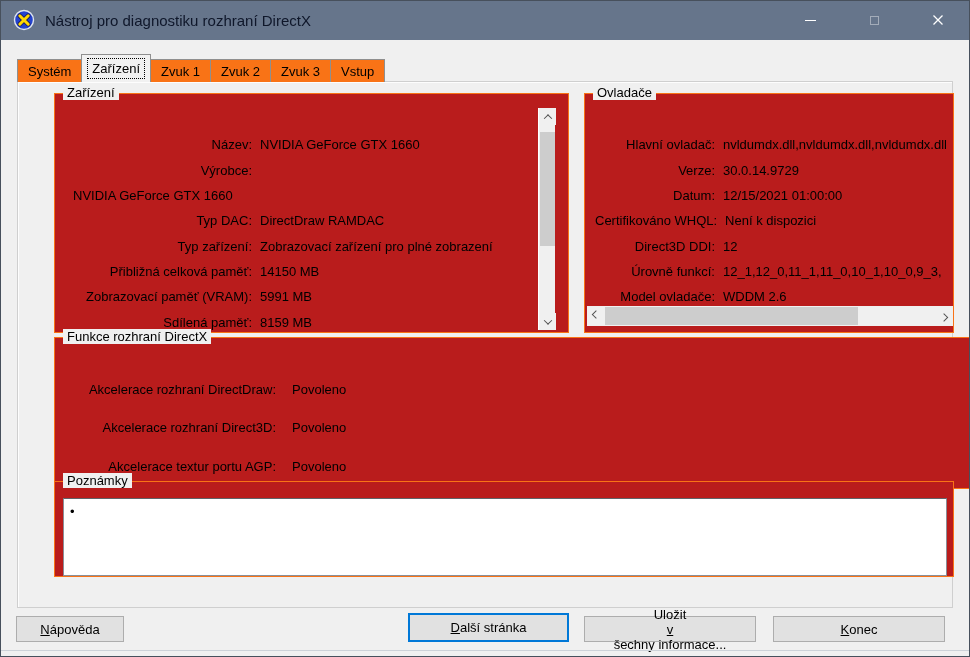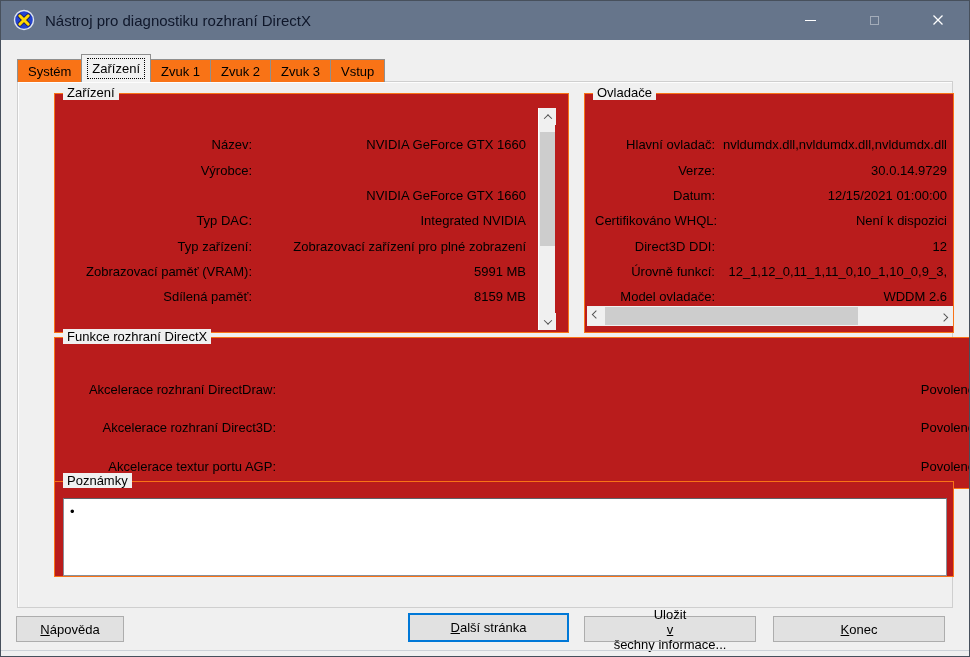--- a/index.html
+++ b/index.html
@@ -43,21 +43,21 @@
   .group.notes    { left:35px;  top:481px; width:900px; height:96px; }
 
   .rows { position:absolute; left:10px; top:38px; right:42px; overflow:hidden; }
   .group.drivers .rows { right:6px; }
   .group.features .rows { top:32px; right:10px; }
   .info-row { display:flex; align-items:center; height:25.35px; overflow:hidden; }
   .group.features .info-row { height:38.5px; }
   .lbl { flex:0 0 187px; text-align:right; white-space:nowrap; }
   .group.drivers .lbl { flex-basis:120px; }
   .group.features .lbl { flex-basis:211px; }
-  .val { margin-left:8px; white-space:nowrap; overflow:hidden; flex:1 1 auto;text-align:right; }
+  .val { margin-left:8px; white-space:nowrap; overflow:hidden; flex:1 1 auto; }
   .group.features .val { margin-left:16px; }
 
   
   .vscroll { position:absolute; right:13px; top:14px; width:17px; height:222px;
     background:#f0f0f0; border-left:1px solid #ffffff; }
   .sb-btn { position:absolute; left:0; width:17px; height:17px; background:#f0f0f0;
     display:flex; align-items:center; justify-content:center; }
   .sb-btn.up { top:0; } .sb-btn.down { bottom:0; }
   .v-thumb { position:absolute; left:1px; top:24px; width:15px; height:114px; background:#cdcdcd; }
 
@@ -148,25 +148,29 @@
         <span class="val">NVIDIA GeForce GTX 1660</span>
       </div>
     <div class="info-row">
         <span class="lbl">Výrobce:</span>
       </div>
     <div class="info-row">
         <span class="val">NVIDIA GeForce GTX 1660</span>
       </div>
     <div class="info-row">
         <span class="lbl">Typ DAC:</span>
-        <span class="val">Integrated NVIDIA</span>
+        <span class="val">DirectDraw RAMDAC</span>
       </div>
     <div class="info-row">
         <span class="lbl">Typ zařízení:</span>
         <span class="val">Zobrazovací zařízení pro plné zobrazení</span>
+      </div>
+    <div class="info-row">
+        <span class="lbl">Přibližná celková paměť:</span>
+        <span class="val">14150 MB</span>
       </div>
     <div class="info-row">
         <span class="lbl">Zobrazovací paměť (VRAM):</span>
         <span class="val">5991 MB</span>
       </div>
     <div class="info-row">
         <span class="lbl">Sdílená paměť:</span>
         <span class="val">8159 MB</span>
       </div>
   </div>

